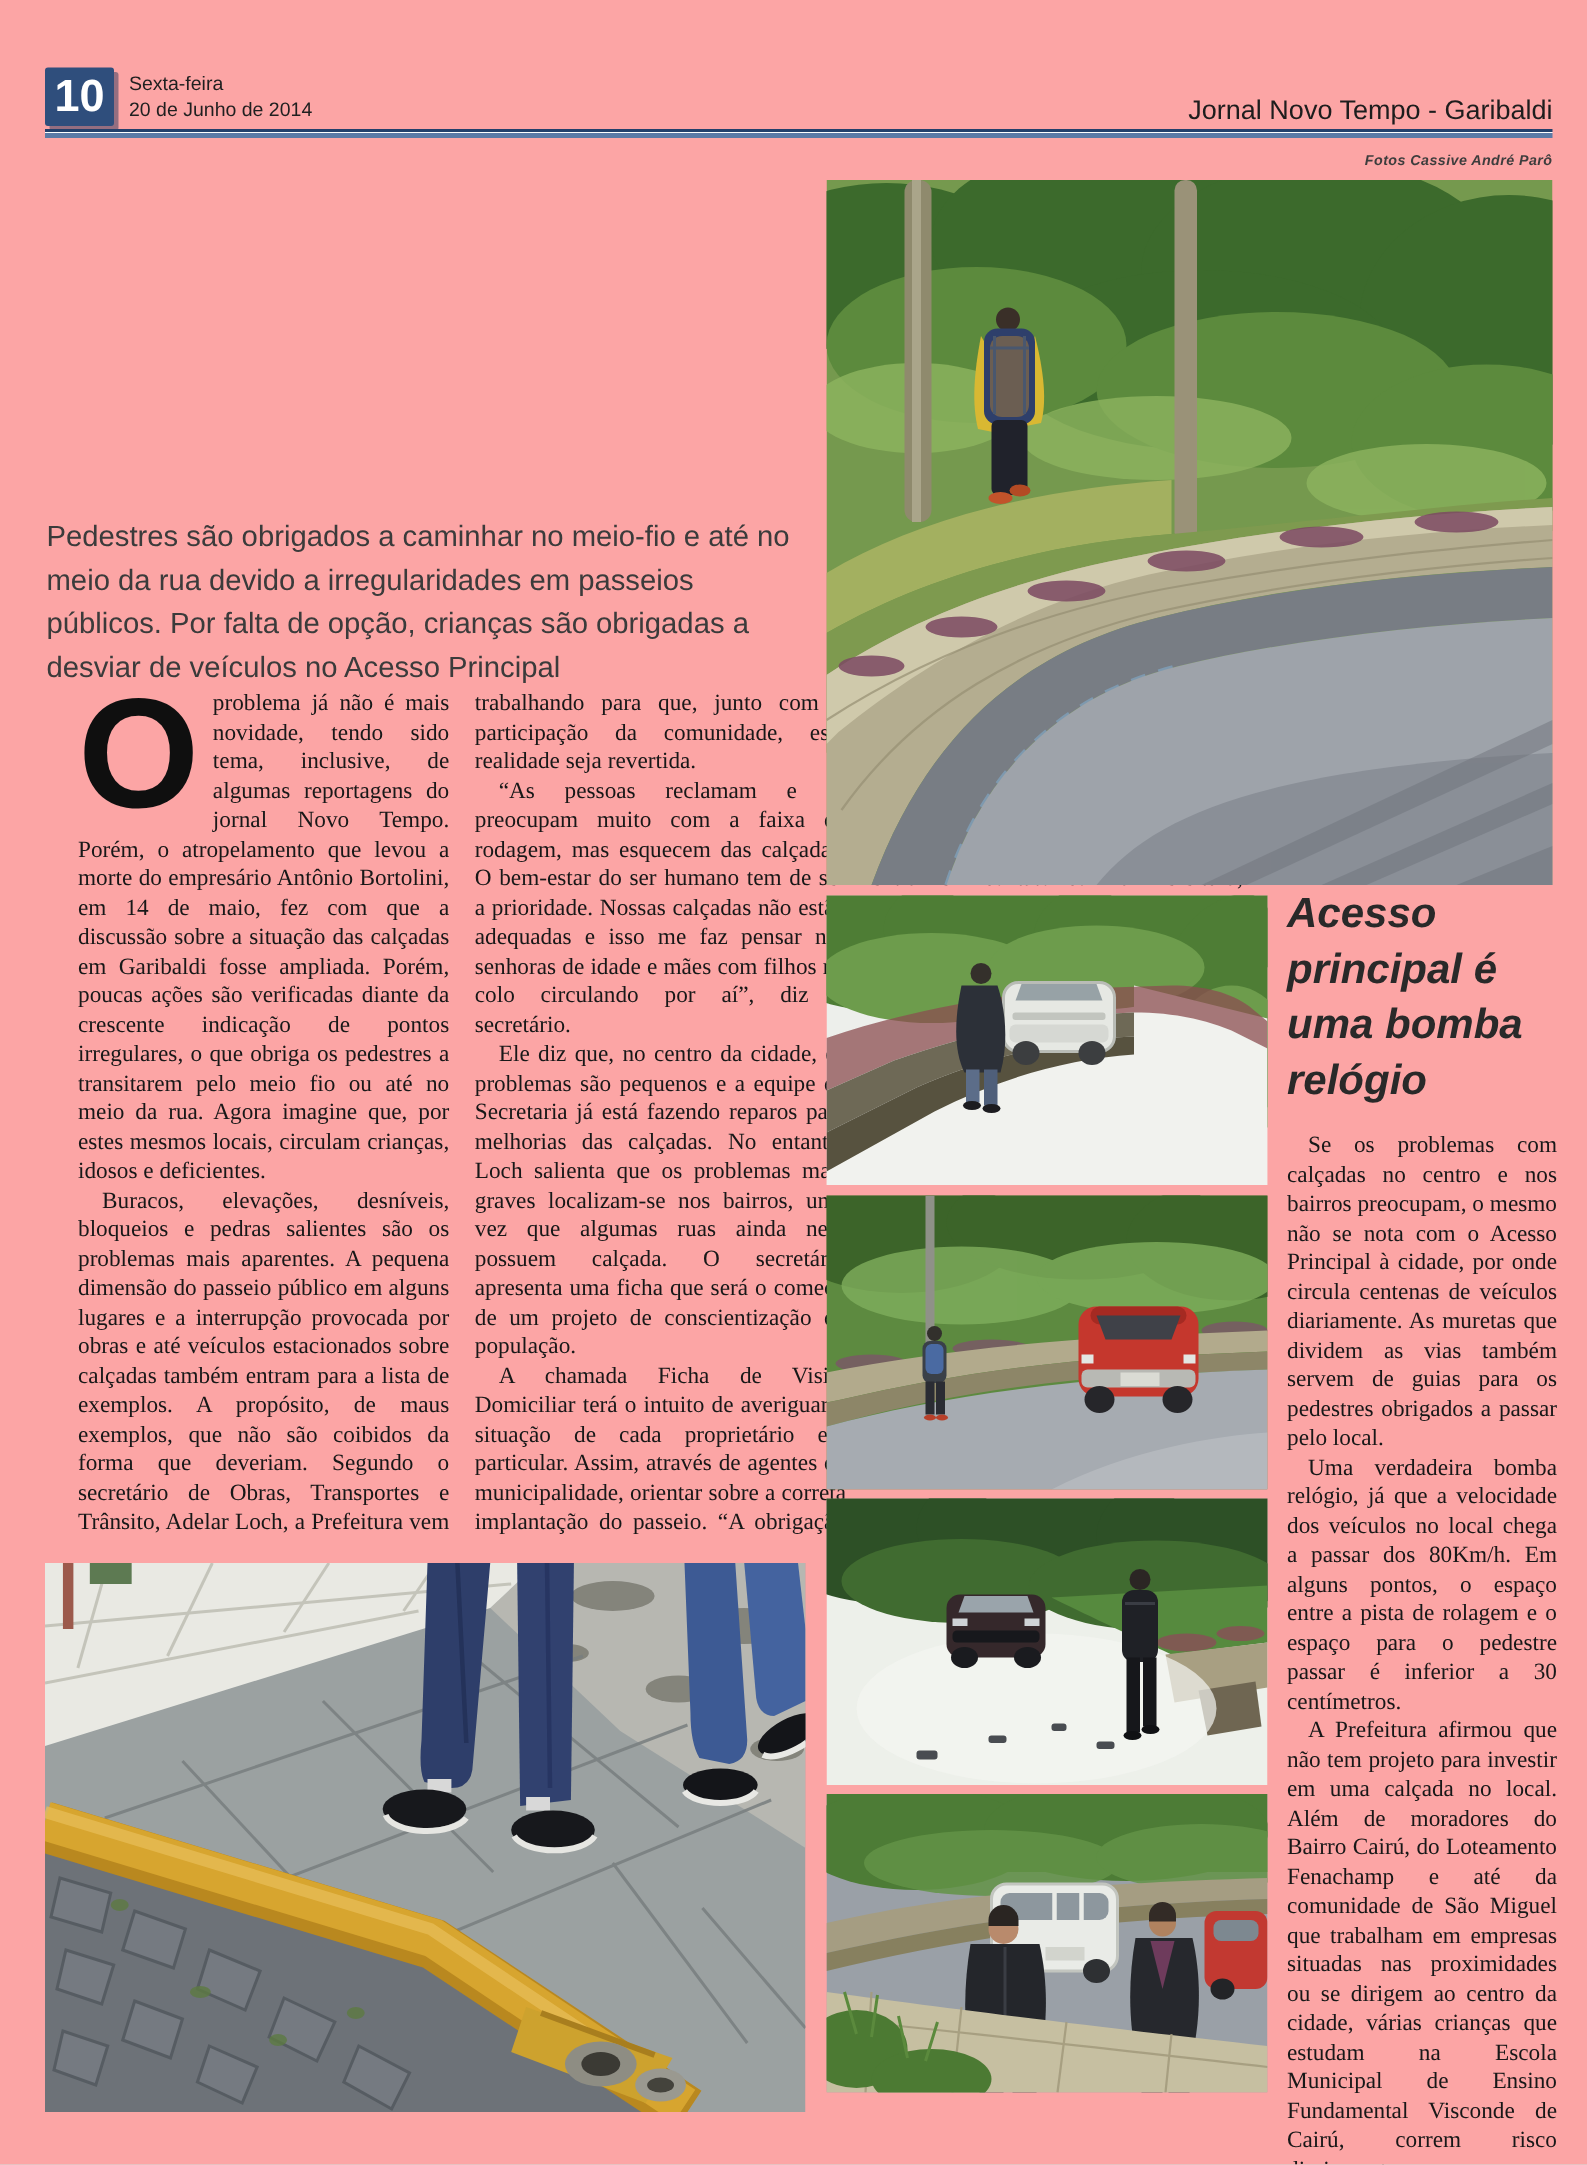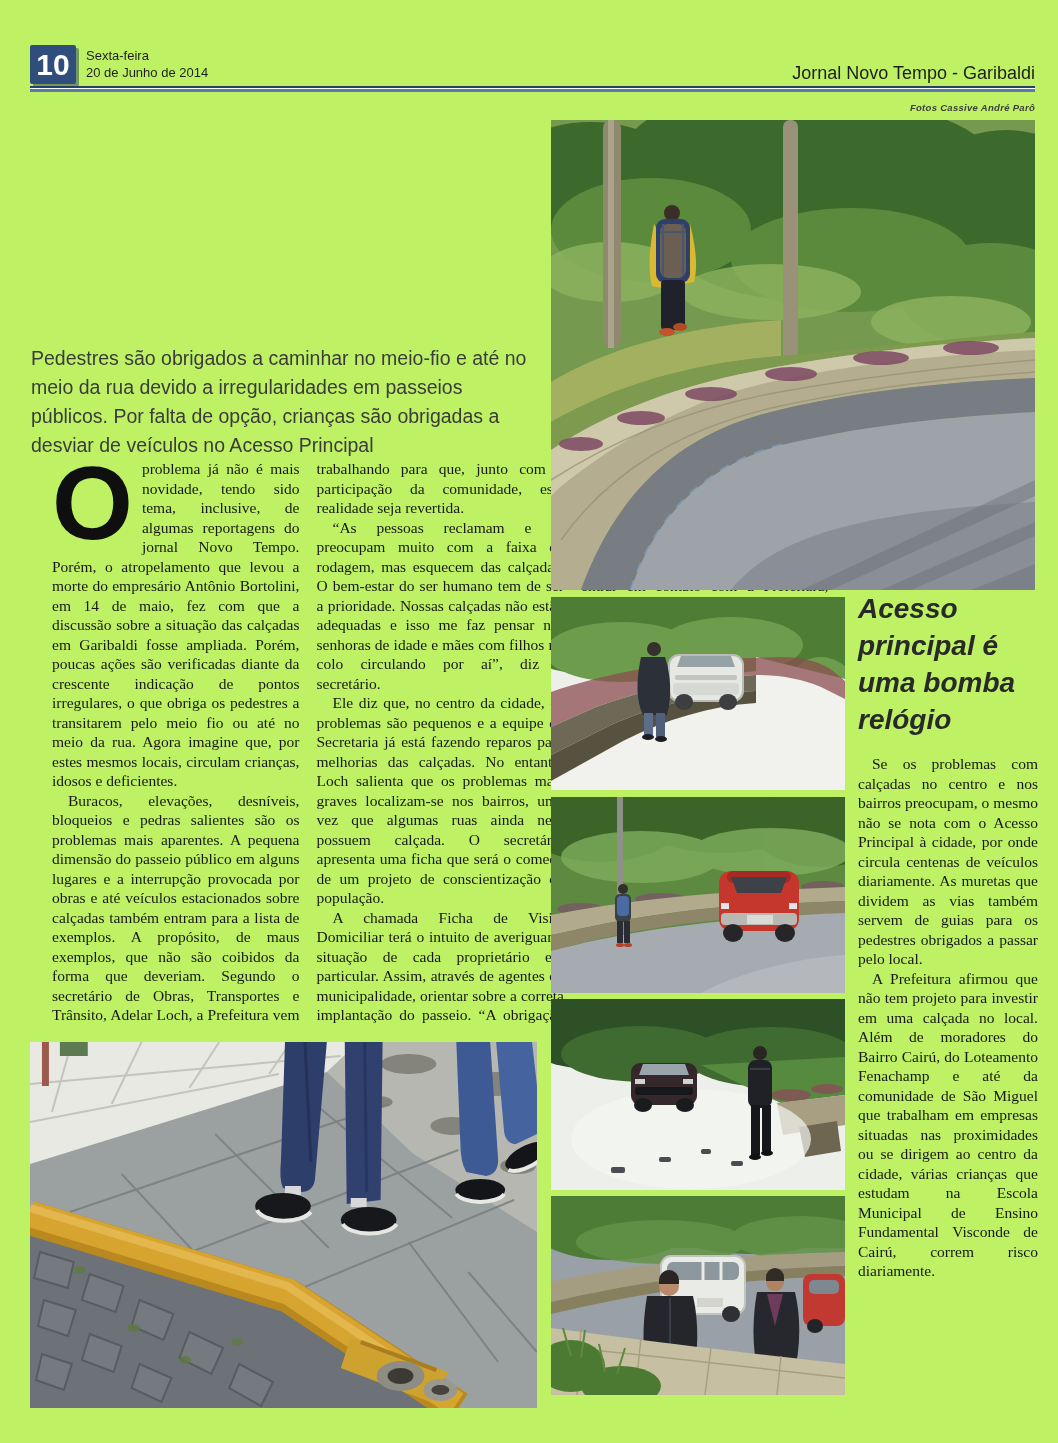--- a/index.html
+++ b/index.html
@@ -1,16 +1,16 @@
 <!DOCTYPE html>
 <html lang="pt-BR"><head>
 <meta charset="utf-8">
 <style>
   html,body{margin:0;padding:0;background:#d8d8d8;}
-  .page{position:relative;width:1058px;height:1443px;background:#bef264;overflow:hidden;margin:0 auto;
+  .page{position:relative;width:1058px;height:1443px;background:#fca5a5;overflow:hidden;margin:0 auto;
         font-family:"Liberation Sans",sans-serif;}
   
   .hdr-num{position:absolute;left:30px;top:45px;width:46px;height:39px;background:#2f4e7c;color:#fff;
            font-weight:bold;font-size:30px;line-height:39px;text-align:center;border-radius:2px;
            box-shadow:3px 3px 0 rgba(24,44,84,.45);}
   .hdr-weekday{position:absolute;left:86px;top:48px;font-size:13px;color:#1f1f1f;text-align:right;}
   .hdr-date{position:absolute;left:86px;top:65px;font-size:13px;color:#1f1f1f;}
   .hdr-email{position:absolute;left:300px;width:458px;top:63px;text-align:center;font-size:12.5px;color:#262626;}
   .hdr-brand{position:absolute;right:23px;top:63px;font-size:18px;color:#1d1d1d;}
   .hdr-rule{position:absolute;left:30px;right:23px;top:86px;height:6px;
@@ -401,17 +401,18 @@
           <ellipse cx="498" cy="114" rx="23" ry="10" fill="#141519"></ellipse>
           <path d="M476,118 A23,10 0 0 0 520,118" stroke="#e8e8e4" stroke-width="4" fill="none"></path>
         </g>
       </g>
     </svg>
   </figure>
 
   <h2 class="sidebar-hl" style="margin:0;font-weight:700;">Acesso principal é uma bomba relógio</h2>
   <div class="sidebar">
     <p>Se os problemas com calçadas no centro e nos bairros preocupam, o mesmo não se nota com o Acesso Principal à cidade, por onde circula centenas de veículos diariamente. As muretas que dividem as vias também servem de guias para os pedestres obrigados a passar pelo local.</p>
+    <p>Uma verdadeira bomba relógio, já que a velocidade dos veículos no local chega a passar dos 80Km/h. Em alguns pontos, o espaço entre a pista de rolagem e o espaço para o pedestre passar é inferior a 30 centímetros.</p>
     <p>A Prefeitura afirmou que não tem projeto para investir em uma calçada no local. Além de moradores do Bairro Cairú, do Loteamento Fenachamp e até da comunidade de São Miguel que trabalham em empresas situadas nas proximidades ou se dirigem ao centro da cidade, várias crianças que estudam na Escola Municipal de Ensino Fundamental Visconde de Cairú, correm risco diariamente.</p>
 
   </div>
 
 </div>
 
 </body></html>

